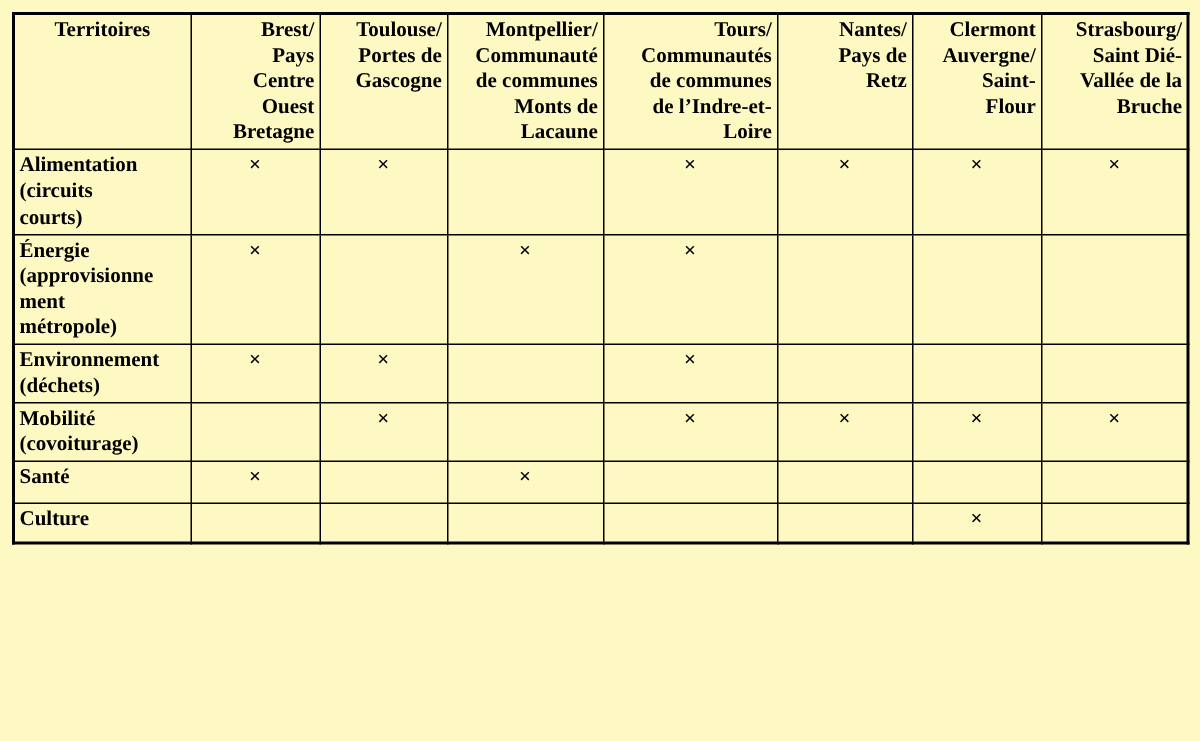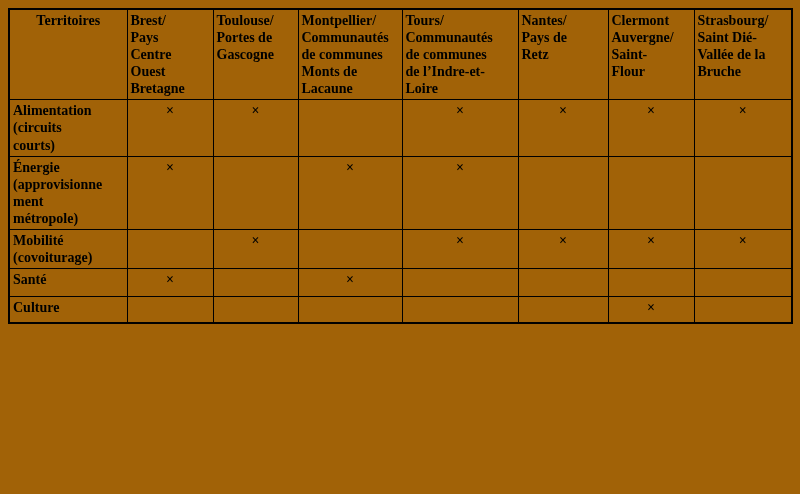--- a/index.html
+++ b/index.html
@@ -4,21 +4,21 @@
 <style>
   html, body {
     margin: 0;
     padding: 0;
     background: #ffffff;
     font-family: "Liberation Serif", "DejaVu Serif", serif;
   }
   .page {
     width: 800px;
     height: 494px;
-    background: #a16207;
+    background: #fef9c3;
     box-sizing: border-box;
     padding: 8px;
   }
   table.matrix {
     border-collapse: collapse;
     table-layout: fixed;
     width: 783px;
     border: 2px solid #000000;
   }
   table.matrix th,
@@ -31,21 +31,21 @@
     font-weight: bold;
     padding: 2px 3px;
     box-sizing: border-box;
     overflow: hidden;
   }
   th.corner {
     text-align: center;
     white-space: pre-line;
   }
   th.col-header {
-    text-align: left;
+    text-align: right;
     white-space: pre-line;
   }
   td.row-label {
     text-align: left;
     white-space: pre-line;
     padding-left: 4px;
   }
   td.mark {
     text-align: center;
     font-weight: normal;
@@ -82,21 +82,21 @@
         <th class="corner">Territoires</th>
         <th class="col-header">Brest/
 Pays
 Centre
 Ouest
 Bretagne</th>
         <th class="col-header">Toulouse/
 Portes de
 Gascogne</th>
         <th class="col-header">Montpellier/
-Communautés
+Communauté
 de communes
 Monts de
 Lacaune</th>
         <th class="col-header">Tours/
 Communautés
 de communes
 de l’Indre-et-
 Loire</th>
         <th class="col-header">Nantes/
 Pays de
@@ -134,20 +134,31 @@
 métropole)</td>
         <td class="mark">×</td>
         <td class="mark"></td>
         <td class="mark">×</td>
         <td class="mark">×</td>
         <td class="mark"></td>
         <td class="mark"></td>
         <td class="mark"></td>
       </tr>
 
+      <tr class="r-5">
+        <td class="row-label">Environnement
+(déchets)</td>
+        <td class="mark">×</td>
+        <td class="mark">×</td>
+        <td class="mark"></td>
+        <td class="mark">×</td>
+        <td class="mark"></td>
+        <td class="mark"></td>
+        <td class="mark"></td>
+      </tr>
 
       <tr class="r-6">
         <td class="row-label">Mobilité
 (covoiturage)</td>
         <td class="mark"></td>
         <td class="mark">×</td>
         <td class="mark"></td>
         <td class="mark">×</td>
         <td class="mark">×</td>
         <td class="mark">×</td>

